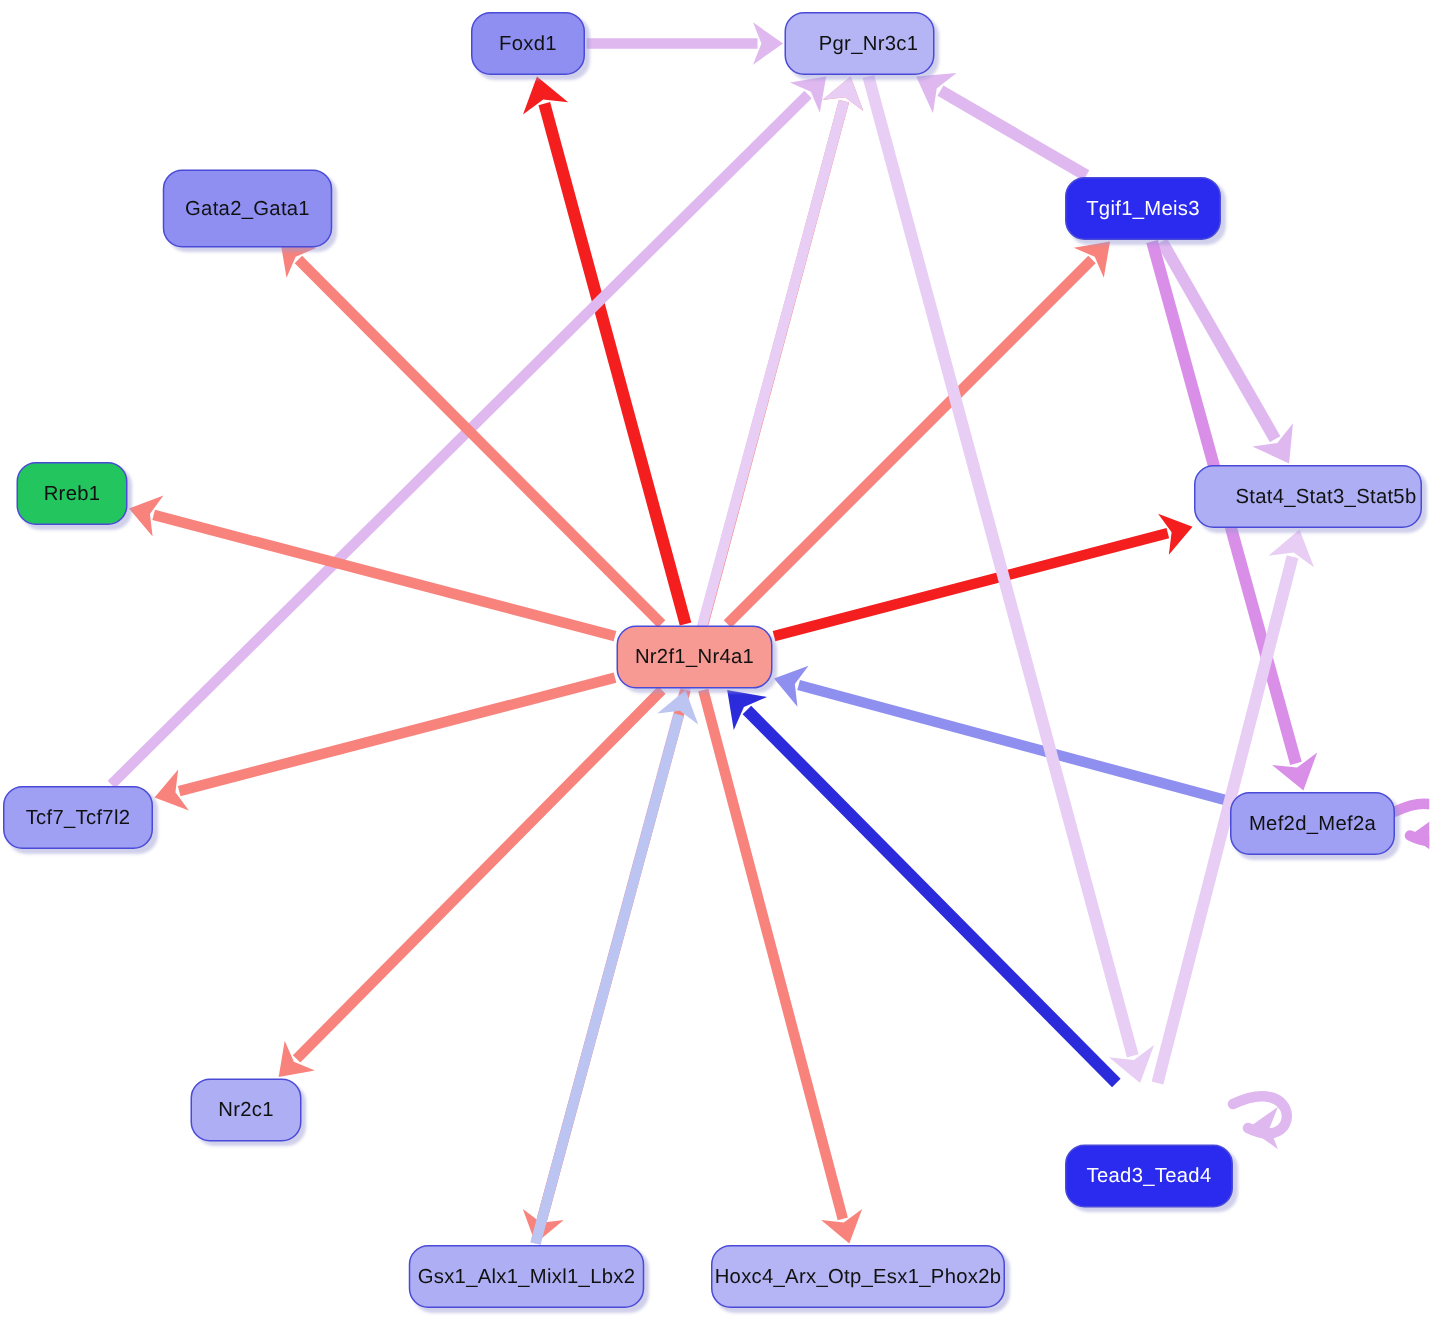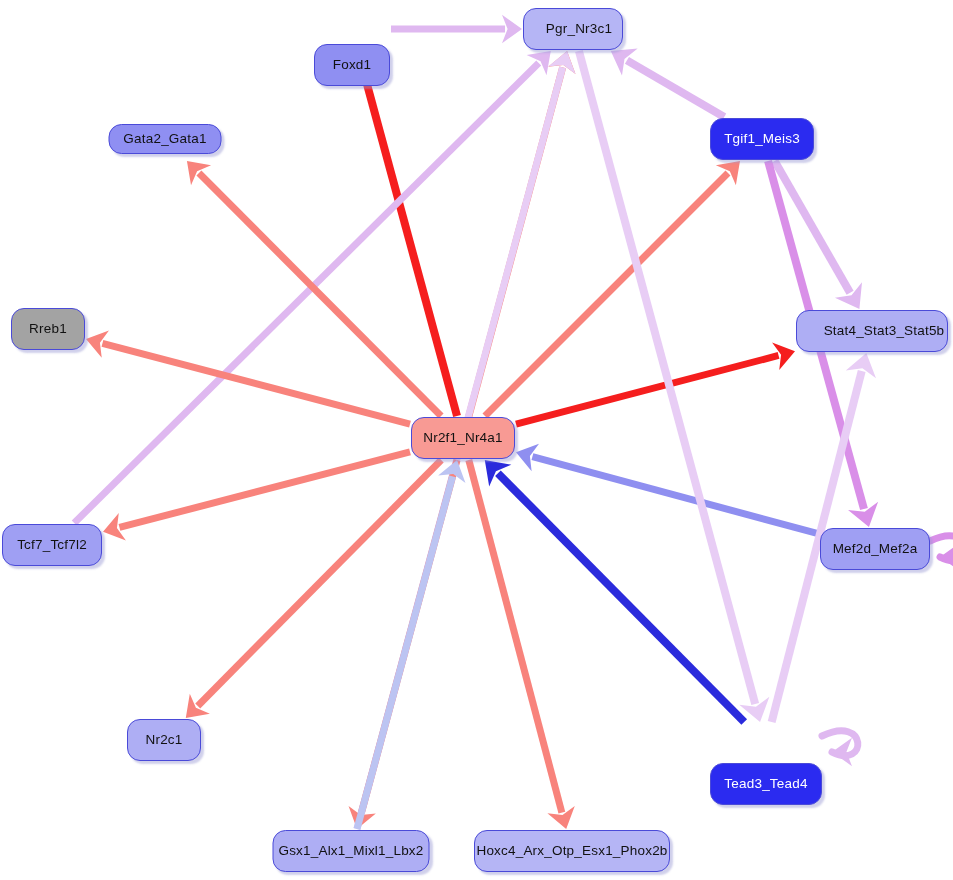--- a/index.html
+++ b/index.html
@@ -143,33 +143,33 @@
       <g>
         <path d="M 930 541 C 976 519, 976 575, 940 557" stroke="#d98fe8" stroke-width="7" fill="none" stroke-linecap="round"></path>
       </g>
       <polygon points="940,557 960,571.15 954.4,557 960,542.85" fill="#d98fe8"></polygon>
       <g>
         <path d="M 822 736 C 868 714, 868 770, 832 752" stroke="#dfb8f0" stroke-width="7" fill="none" stroke-linecap="round"></path>
       </g>
       <polygon points="832,752 852,766.15 846.4,752 852,737.85" fill="#dfb8f0"></polygon>
     </svg>
   <div id="node-layer">
-      <div class="node" style="left: 352px; top: 29px; width: 76px; height: 42px; background: rgb(143, 143, 242); color: rgb(17, 17, 17); margin-top: 36px;">
+      <div class="node" style="left: 352px; top: 29px; width: 76px; height: 42px; background: rgb(143, 143, 242); color: rgb(17, 17, 17);">
         <span class="node-label">Foxd1</span>
       </div>
       <div class="node" style="left: 573px; top: 29px; width: 100px; height: 42px; background: rgb(181, 181, 245); color: rgb(17, 17, 17); padding-left: 12px;">
         <span class="node-label">Pgr_Nr3c1</span>
       </div>
-      <div class="node" style="left: 165px; top: 139px; width: 113px; height: 30px; background: rgb(143, 143, 242); color: rgb(17, 17, 17); text-align: center;">
+      <div class="node" style="left: 165px; top: 139px; width: 113px; height: 52px; background: rgb(143, 143, 242); color: rgb(17, 17, 17); text-align: center;">
         <span class="node-label">Gata2_Gata1</span>
       </div>
       <div class="node" style="left: 762px; top: 139px; width: 104px; height: 42px; background: rgb(43, 43, 240); color: rgb(255, 255, 255);">
         <span class="node-label">Tgif1_Meis3</span>
       </div>
-      <div class="node" style="left: 48px; top: 329px; width: 74px; height: 42px; background: #a3a3a3; color: rgb(17, 17, 17);">
+      <div class="node" style="left: 48px; top: 329px; width: 74px; height: 42px; background: #22c55e; color: rgb(17, 17, 17);">
         <span class="node-label">Rreb1</span>
       </div>
       <div class="node" style="left: 872px; top: 331px; width: 152px; height: 42px; background: rgb(174, 174, 244); color: rgb(17, 17, 17); padding-left: 24px;">
         <span class="node-label">Stat4_Stat3_Stat5b</span>
       </div>
       <div class="node" style="left: 463px; top: 438px; width: 104px; height: 42px; background: rgb(248, 154, 148); color: rgb(17, 17, 17);">
         <span class="node-label">Nr2f1_Nr4a1</span>
       </div>
       <div class="node" style="left: 52px; top: 545px; width: 100px; height: 42px; background: rgb(159, 159, 243); color: rgb(17, 17, 17);">
         <span class="node-label">Tcf7_Tcf7l2</span>

